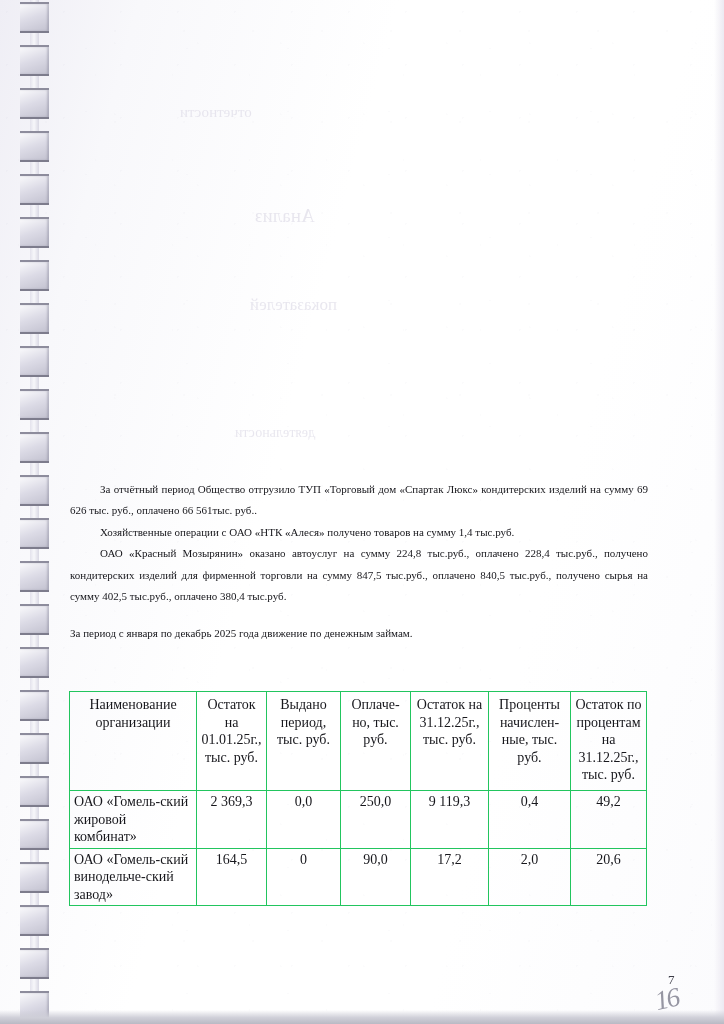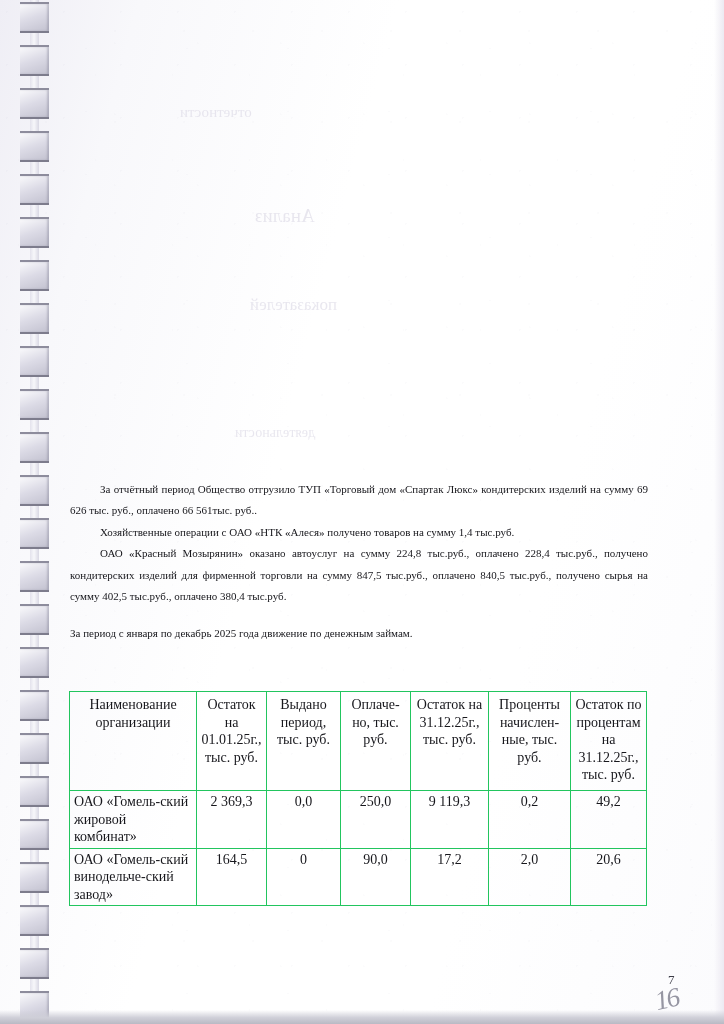--- a/index.html
+++ b/index.html
@@ -243,21 +243,21 @@
         <th>Остаток по процентам на 31.12.25г., тыс. руб.</th>
       </tr>
     </thead>
     <tbody>
       <tr>
         <td class="cell-org">ОАО «Гомель-ский жировой комбинат»</td>
         <td class="cell-num">2 369,3</td>
         <td class="cell-num">0,0</td>
         <td class="cell-num">250,0</td>
         <td class="cell-num">9 119,3</td>
-        <td class="cell-num">0,2</td>
+        <td class="cell-num">0,4</td>
         <td class="cell-num">49,2</td>
       </tr>
       <tr>
         <td class="cell-org">ОАО «Гомель-ский винодельче-ский завод»</td>
         <td class="cell-num">164,5</td>
         <td class="cell-num">0</td>
         <td class="cell-num">90,0</td>
         <td class="cell-num">17,2</td>
         <td class="cell-num">2,0</td>
         <td class="cell-num">20,6</td>

